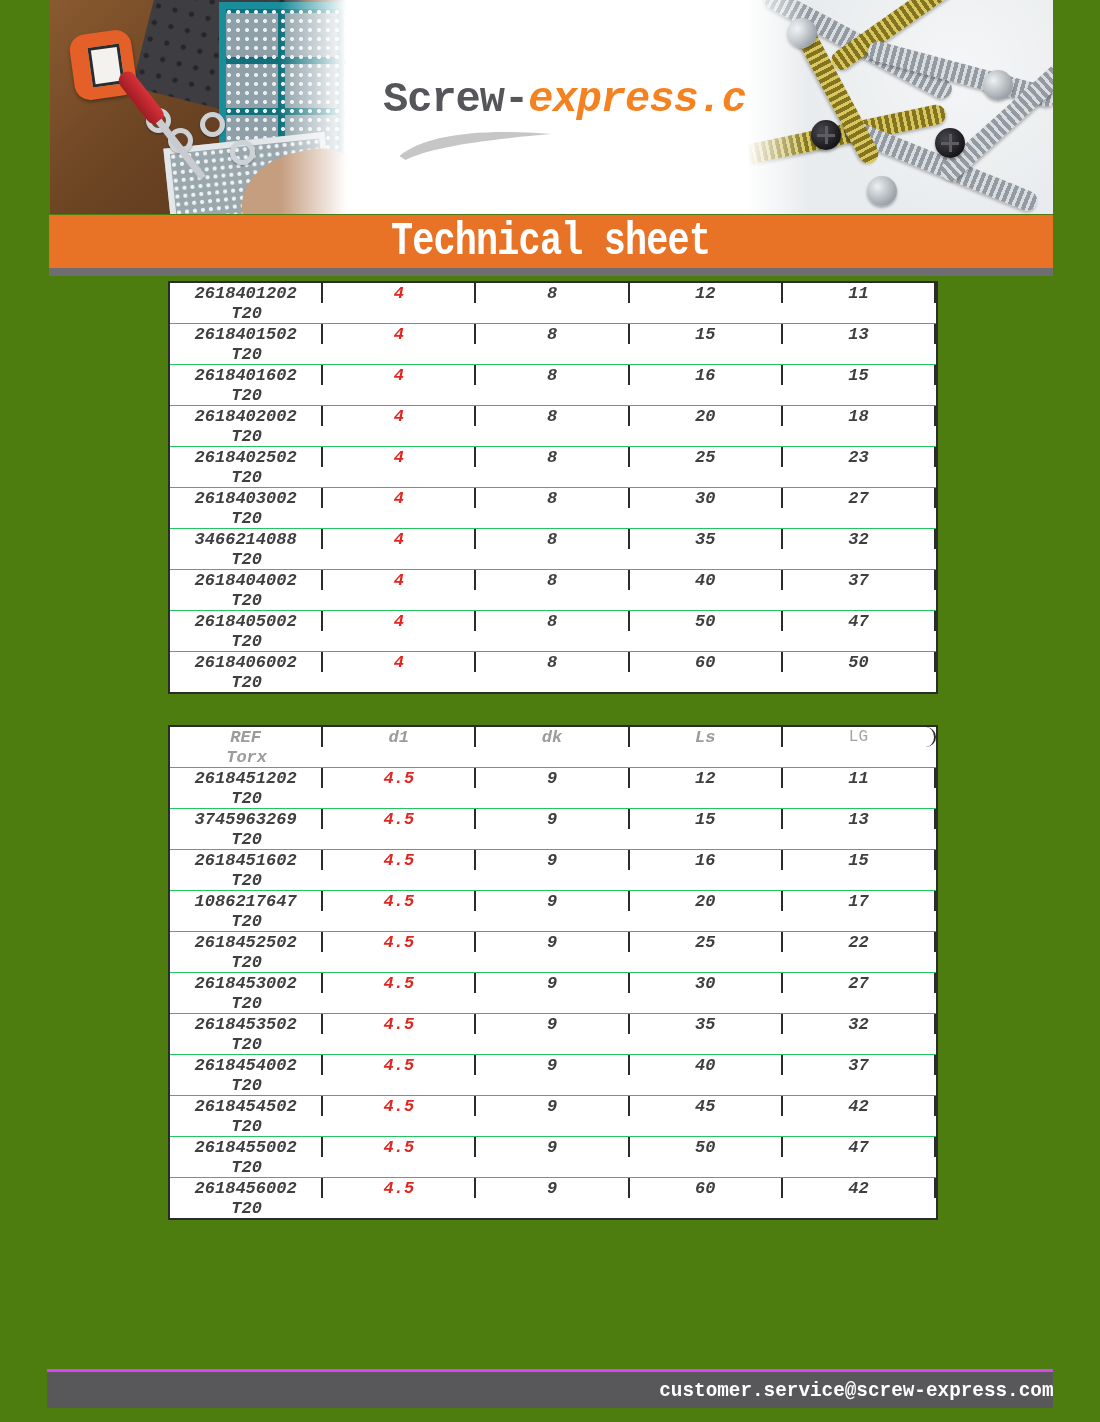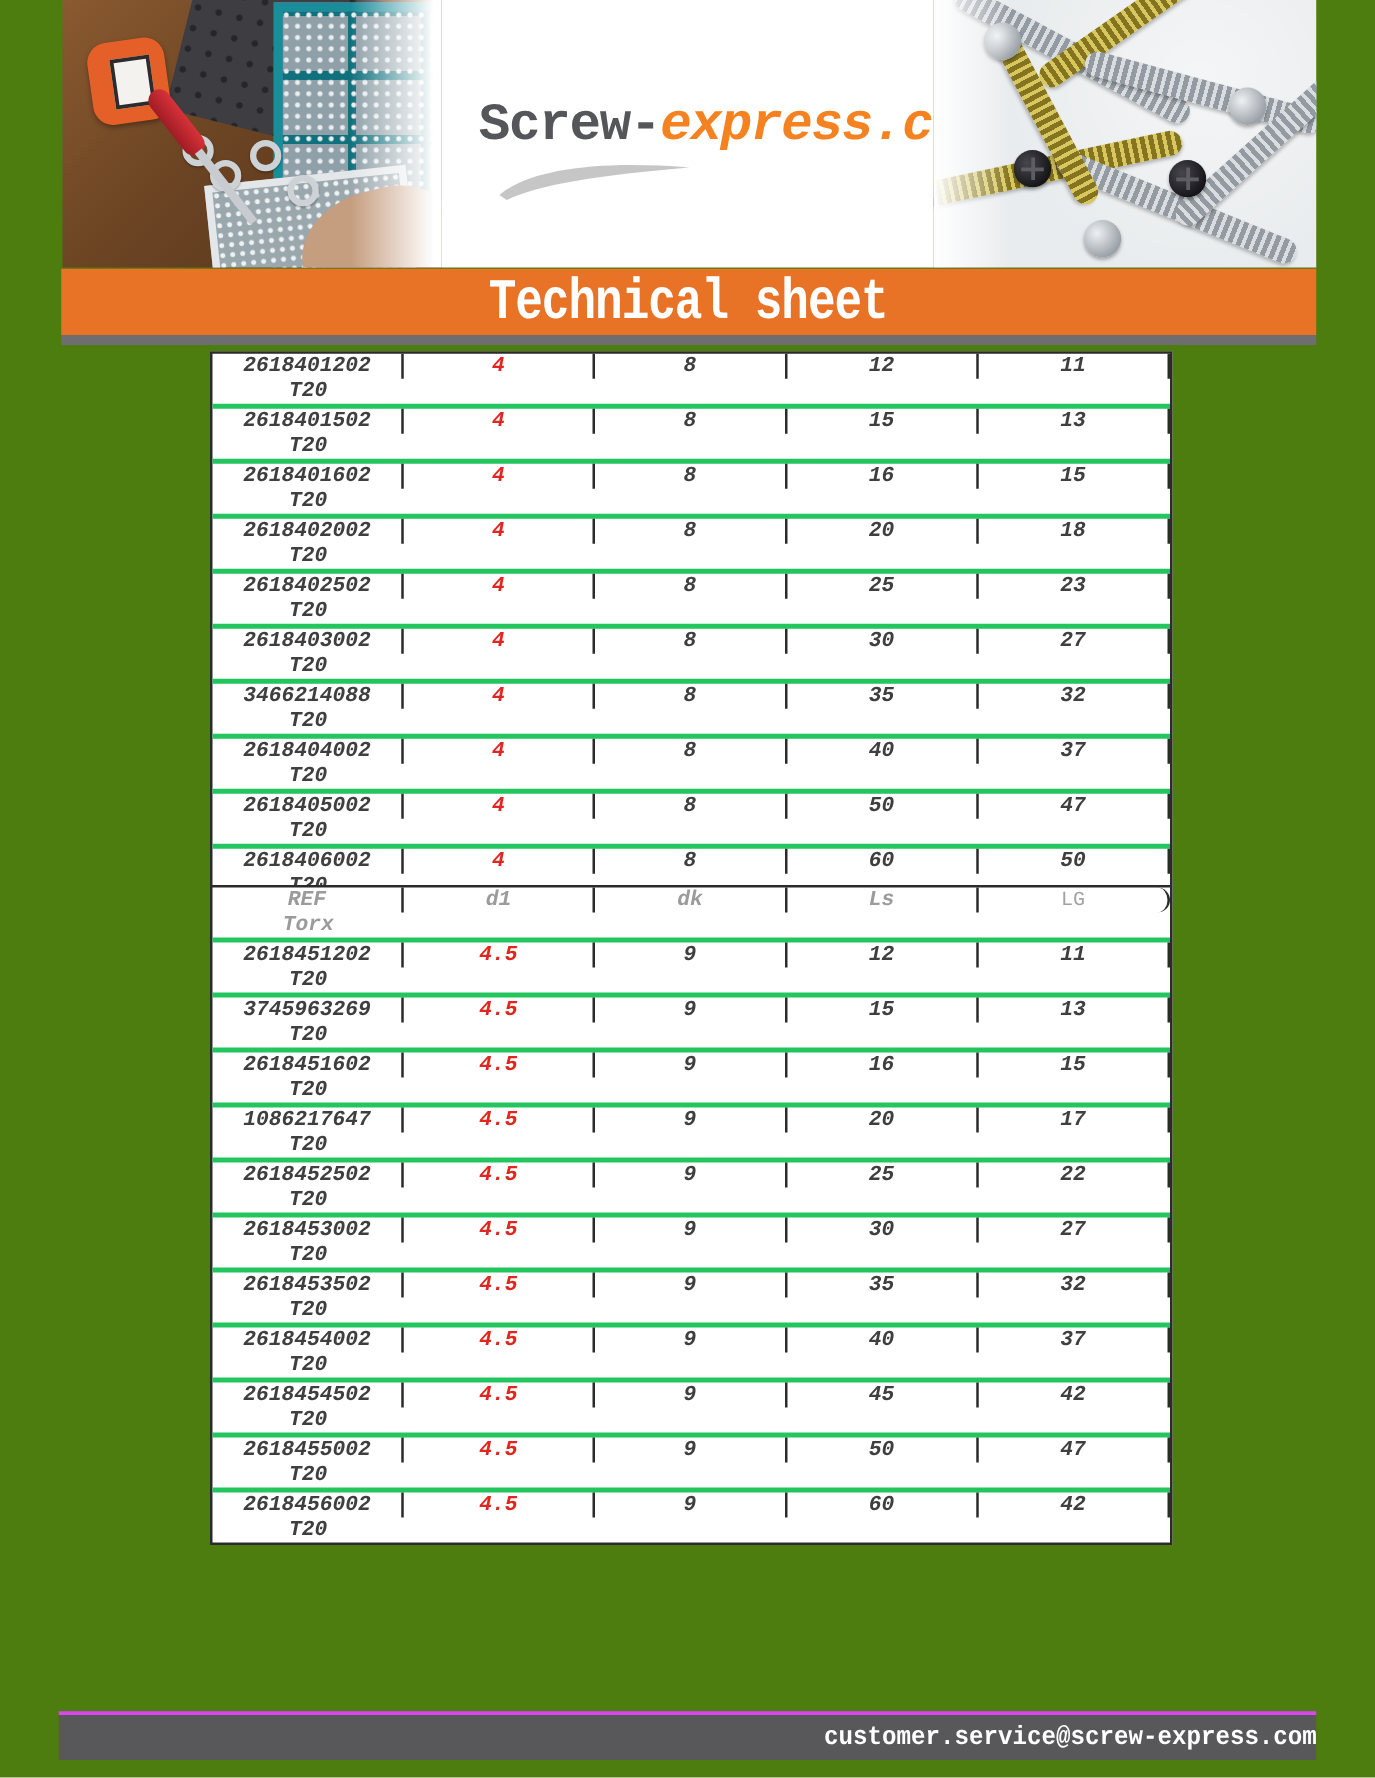--- a/index.html
+++ b/index.html
@@ -76,23 +76,23 @@
   .banner{position:absolute;left:49px;top:215px;width:1004px;height:53px;background:#e87327;
     display:flex;align-items:center;justify-content:center;}
   .banner-title{color:#ffffff;font-size:46px;font-weight:bold;letter-spacing:-1px;
     transform:scaleX(.8);transform-origin:center;}
   .banner-strip{position:absolute;left:49px;top:268px;width:1004px;height:8px;background:#6e6e70;}
 
   
   .table{position:absolute;left:168px;width:770px;border:2px solid #2b2b2b;background:#ffffff;
     box-sizing:border-box;}
   .table-1{top:281px;}
-  .table-2{top:708px;}
+  .table-2{top:725px;}
   .tr{display:grid;grid-template-columns:repeat(5,1fr);height:40px;}
-  .tr + .tr{border-top:4px solid #22c55e;}
+  .tr + .tr{border-top:1px solid #22c55e;}
   .td{display:flex;align-items:center;justify-content:center;font-style:italic;font-weight:bold;
     color:#3f3f3f;font-size:17px;box-sizing:border-box;}
   .td:not(:last-child){border-right:2px solid #2b2b2b;}
   .td.red{color:#e02620;}
   .th{color:#9b9b9b;}
   .th.lg{font-style:normal;font-weight:normal;color:#a2a2a2;font-size:16px;border-radius:20px;}
 
   
   .footer{position:absolute;left:47px;top:1369px;width:1006px;height:39px;background:#58585a;
     border-top:3px solid #d946ef;box-sizing:border-box;display:flex;align-items:center;

